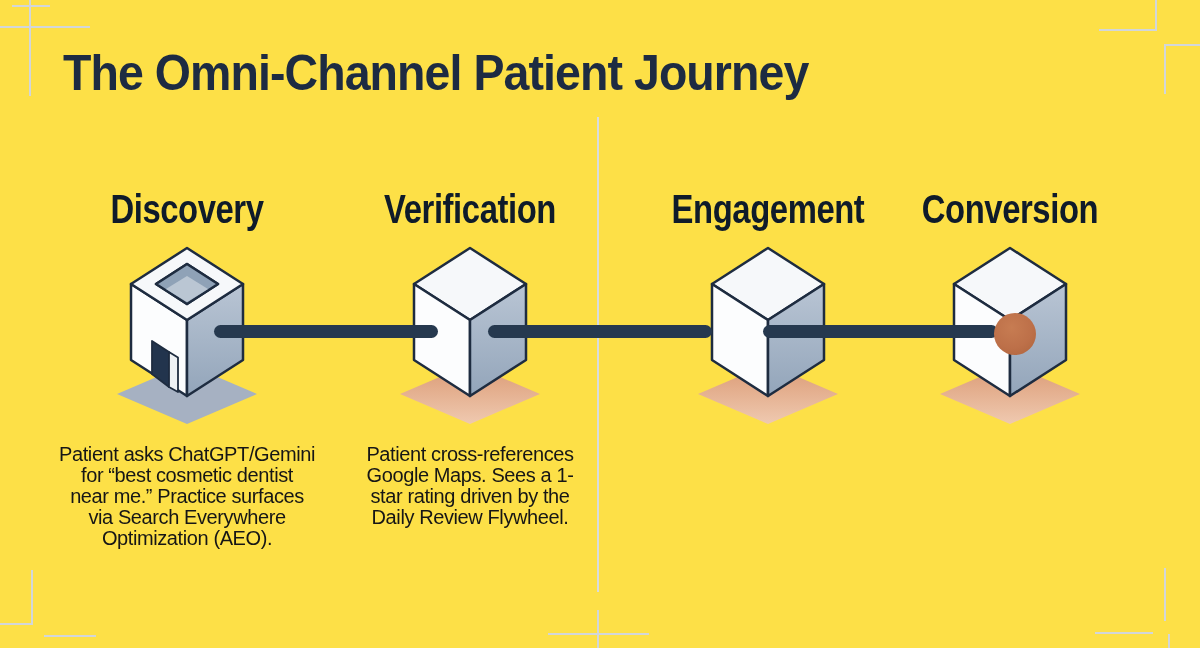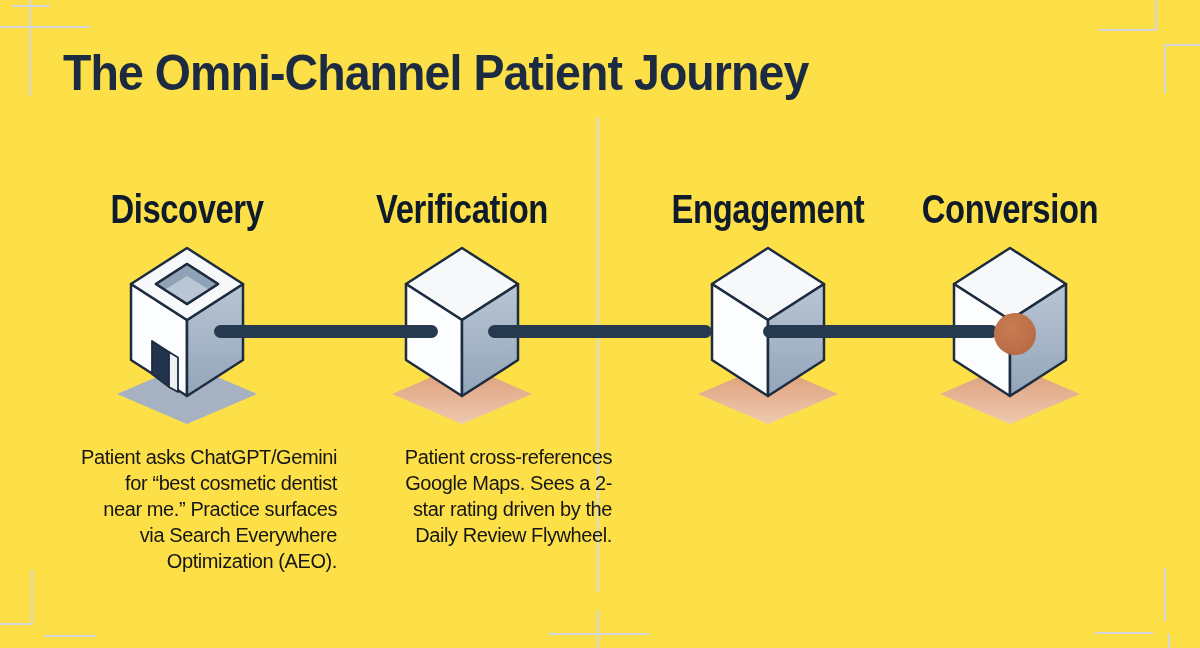--- a/index.html
+++ b/index.html
@@ -14,22 +14,22 @@
     transform:scaleX(0.93);transform-origin:left center;white-space:nowrap;
   }
   .stage{position:absolute;top:0;height:100%;width:300px;}
   .stage-label{
     position:absolute;top:189px;left:0;width:100%;margin:0;text-align:center;
     font-size:40px;line-height:40px;font-weight:700;color:#0f1b2a;letter-spacing:-0.5px;
     transform:scaleX(0.82);transform-origin:center;white-space:nowrap;
   }
   .stage-icon{position:absolute;top:242px;left:75px;width:150px;height:195px;z-index:1;}
   .stage-desc{
-    position:absolute;top:444px;left:0;width:100%;margin:0;text-align:right;
-    font-size:20px;line-height:26px;color:#161616;letter-spacing:-0.4px;
+    position:absolute;top:444px;left:0;width:100%;margin:0;text-align:center;
+    font-size:20px;line-height:21px;color:#161616;letter-spacing:-0.4px;
     white-space:pre-line;
   }
   .jline{position:absolute;top:325px;height:13px;border-radius:7px;background:#26394f;z-index:5;}
   .jline.seg1{left:214px;width:224px;}
   .jline.seg2{left:488px;width:224px;}
   .jline.seg3{left:763px;width:235px;}
   .node{
     position:absolute;left:994px;top:313px;width:42px;height:42px;border-radius:50%;
     background:radial-gradient(circle at 42% 35%, #c77c52 0%, #bd7049 55%, #ad633c 100%);
     z-index:6;
@@ -93,32 +93,32 @@
         <polygon points="57,110 66,115.5 66,150 57,145" fill="#eef1f4"></polygon>
       </g>
     </svg>
     <p class="stage-desc">Patient asks ChatGPT/Gemini
 for “best cosmetic dentist
 near me.” Practice surfaces
 via Search Everywhere
 Optimization (AEO).</p>
   </div>
 
-  <div class="stage" style="left:312px;">
+  <div class="stage" style="left:320px;">
     <h2 class="stage-label">Verification</h2>
     <svg class="stage-icon" viewBox="0 0 150 195">
       <polygon points="75,122 145,152 75,182 5,152" fill="url(#salmonGrad)"></polygon>
       <g stroke="#1e2c40" stroke-width="2.5" stroke-linejoin="round">
         <polygon points="75,6 131,42 75,78 19,42" fill="#f6f8fa"></polygon>
         <polygon points="19,42 75,78 75,154 19,118" fill="#fcfdfe"></polygon>
         <polygon points="75,78 131,42 131,118 75,154" fill="url(#rightGrad)"></polygon>
       </g>
     </svg>
     <p class="stage-desc">Patient cross-references
-Google Maps. Sees a 2-
+Google Maps. Sees a 1-
 star rating driven by the
 Daily Review Flywheel.</p>
   </div>
 
   <div class="stage" style="left:618px;">
     <h2 class="stage-label">Engagement</h2>
     <svg class="stage-icon" viewBox="0 0 150 195">
       <polygon points="75,122 145,152 75,182 5,152" fill="url(#salmonGrad)"></polygon>
       <g stroke="#1e2c40" stroke-width="2.5" stroke-linejoin="round">
         <polygon points="75,6 131,42 75,78 19,42" fill="#f6f8fa"></polygon>

